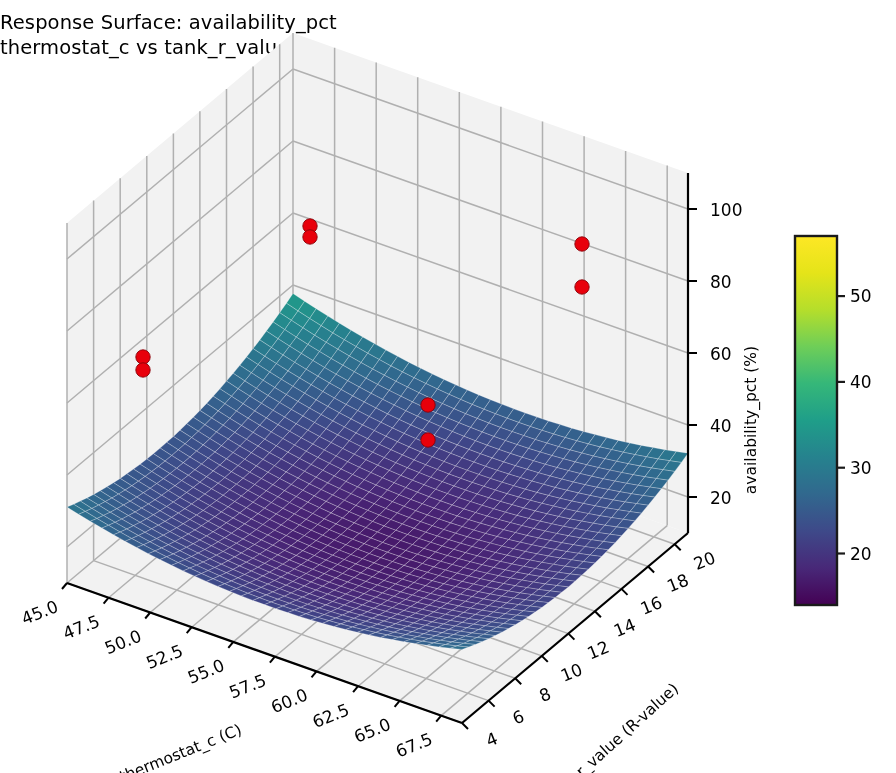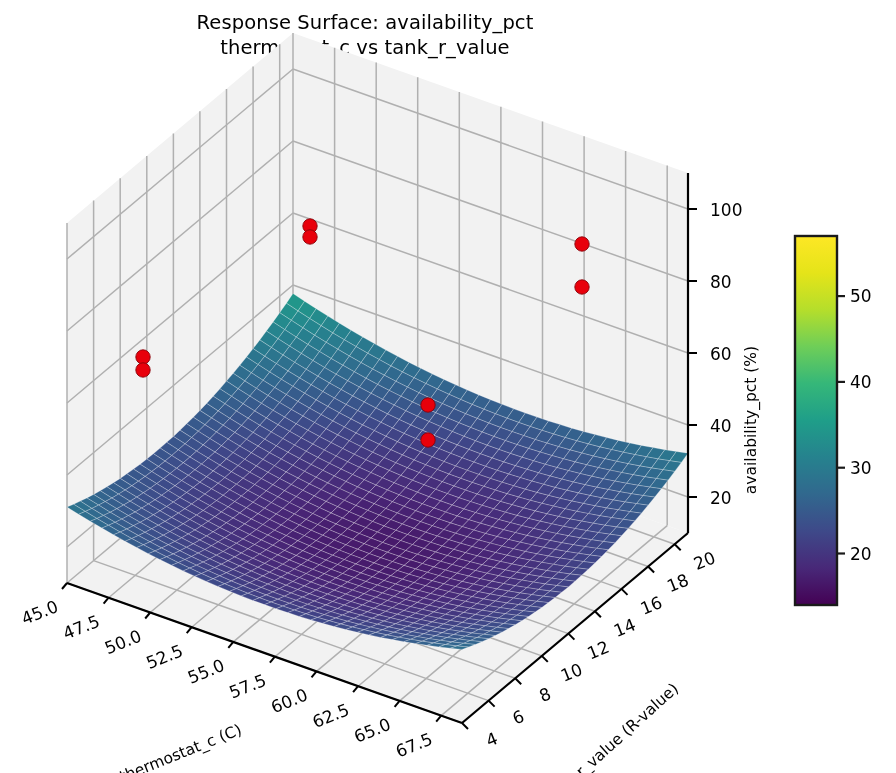--- a/index.html
+++ b/index.html
@@ -1,19 +1,19 @@
 <!DOCTYPE html>
 <html><head>
 <meta charset="utf-8">
 <style>
   html,body{margin:0;padding:0;background:#ffffff;}
   body{width:896px;height:773px;overflow:hidden;
        font-family:"DejaVu Sans","Liberation Sans",sans-serif;}
   #root{position:relative;width:896px;height:773px;background:#fff;}
-  #title{position:absolute;left:0;top:10px;width:730px;text-align:center;
+  #title{position:absolute;left:0;top:10px;width:730px;
          font-size:19.5px;color:#000;line-height:1.30;letter-spacing:.1px;}
   #title .ln{display:block;}
   svg{position:absolute;left:0;top:0;}
   text{font-family:"DejaVu Sans","Liberation Sans",sans-serif;fill:#000;}
   .tick{font-size:17px;}
   .axlabel{font-size:15.5px;}
   .cbtick{font-size:17px;}
 </style>
 </head>
 <body>

